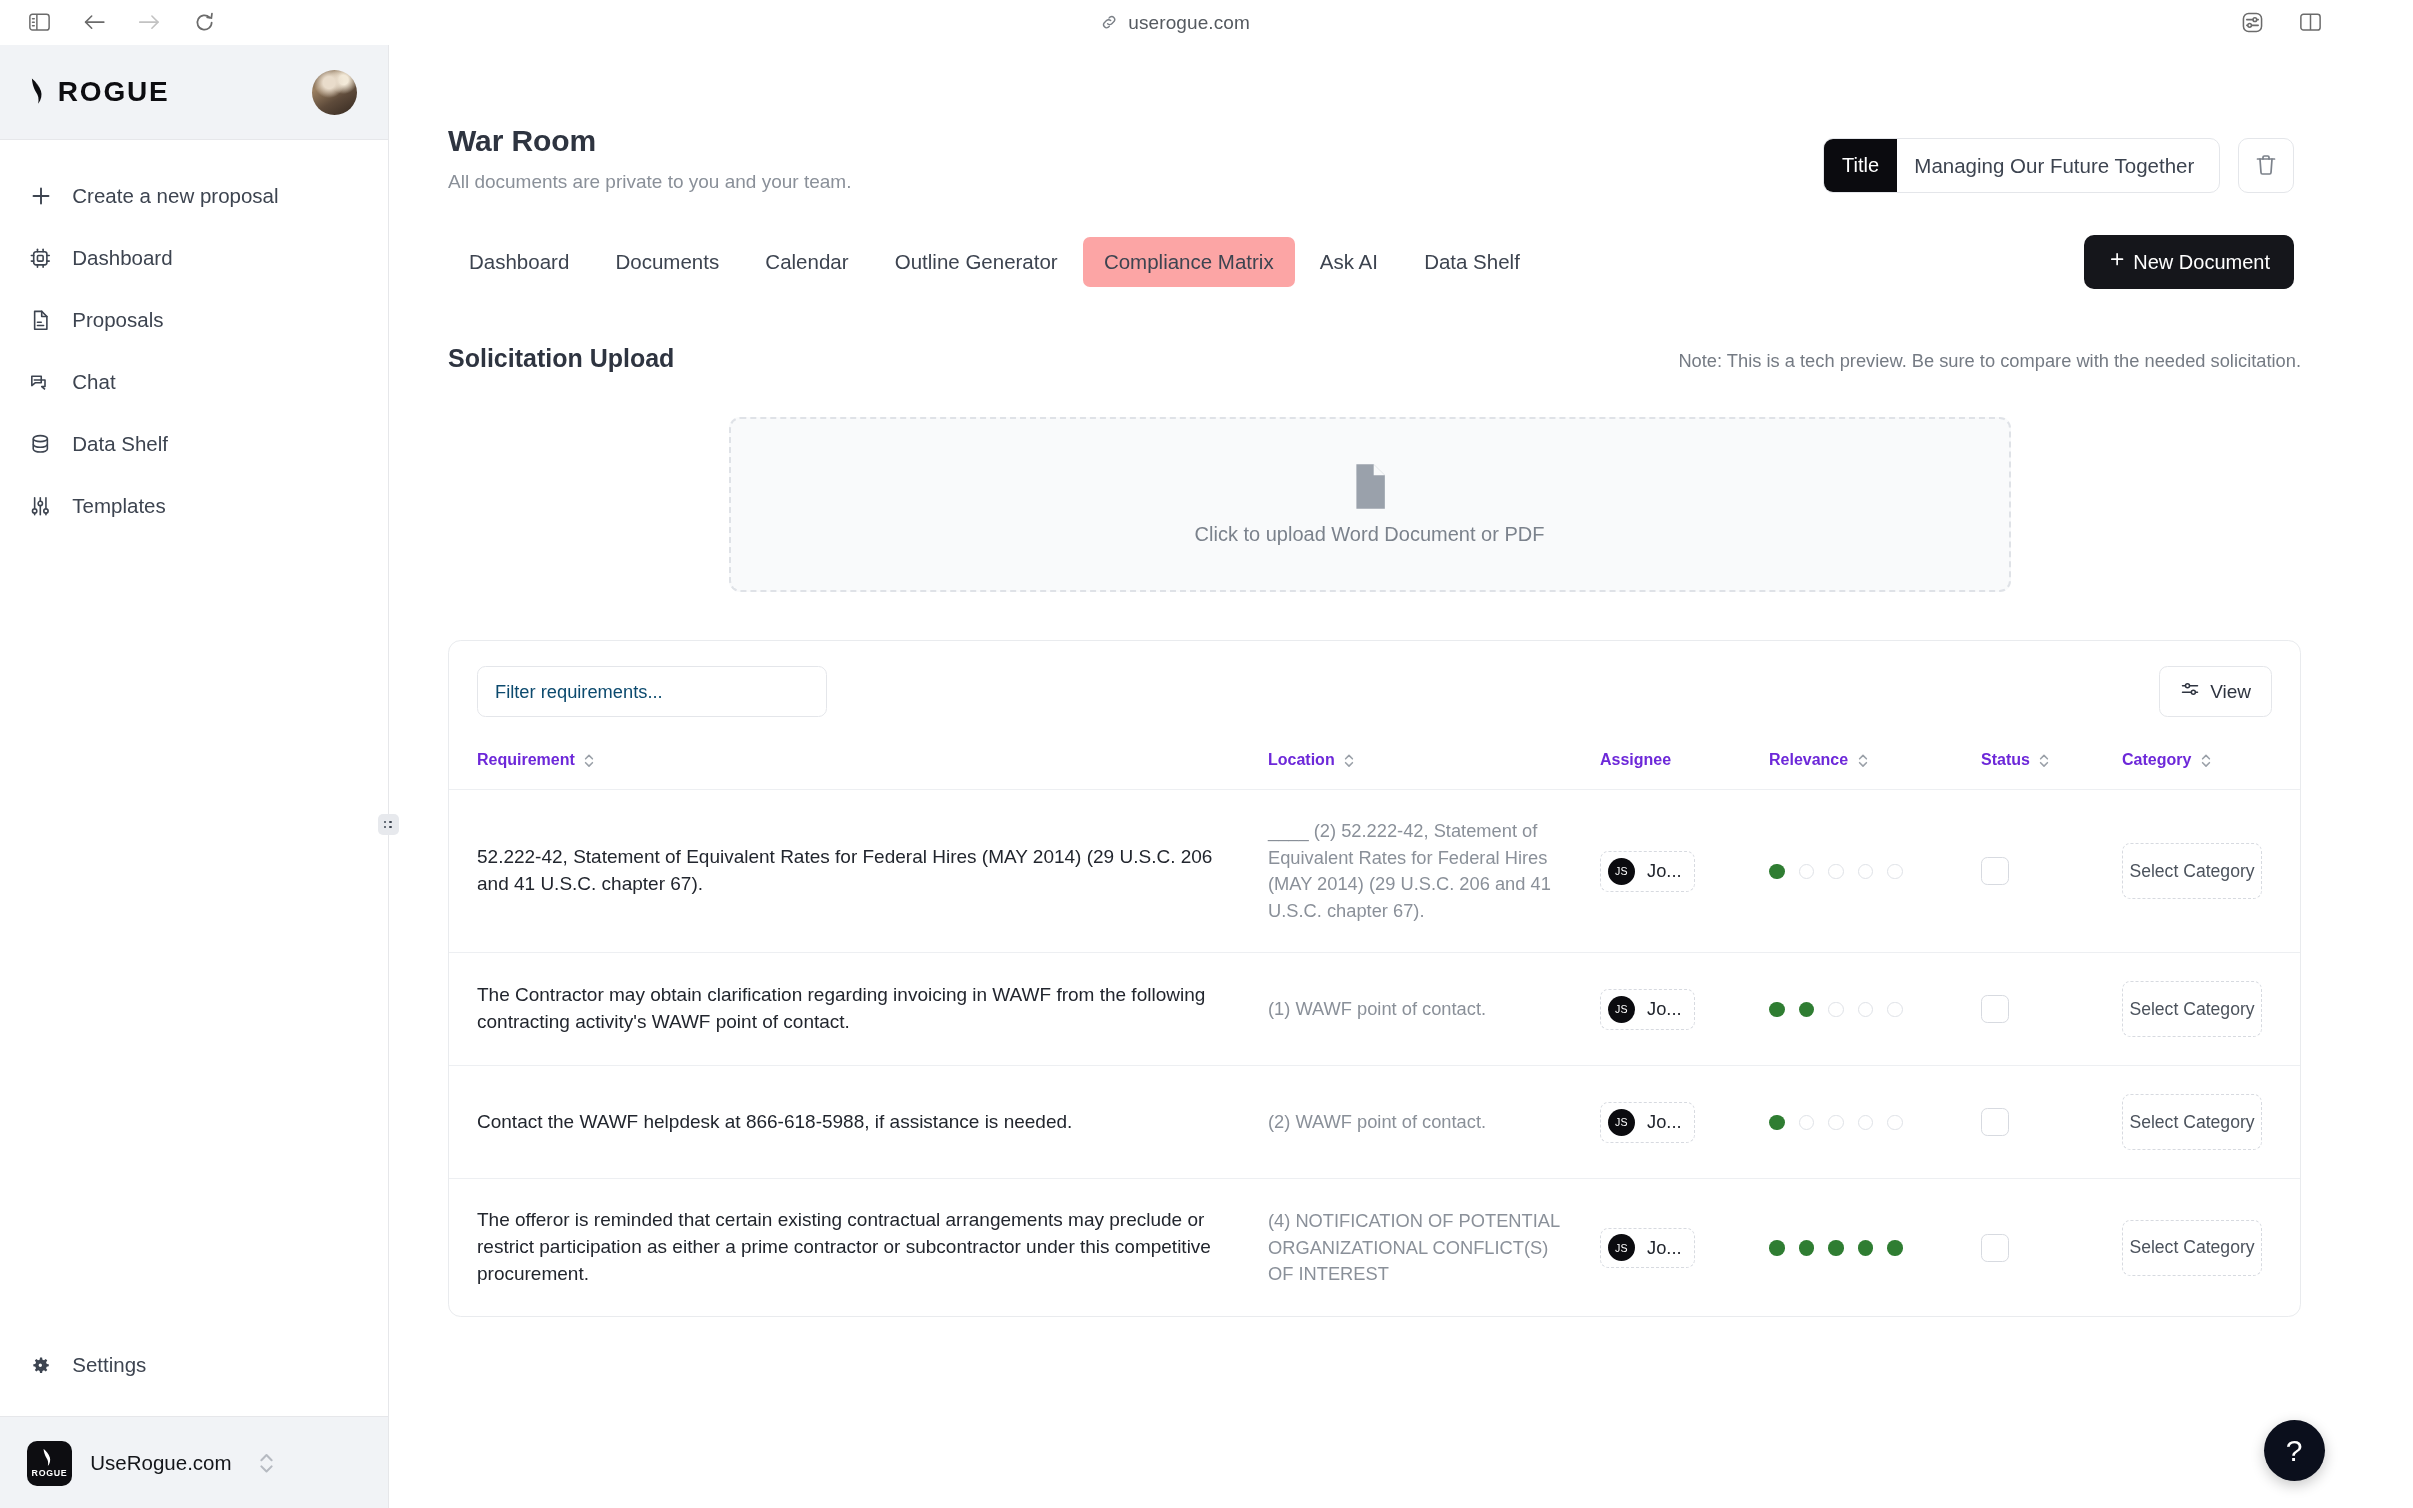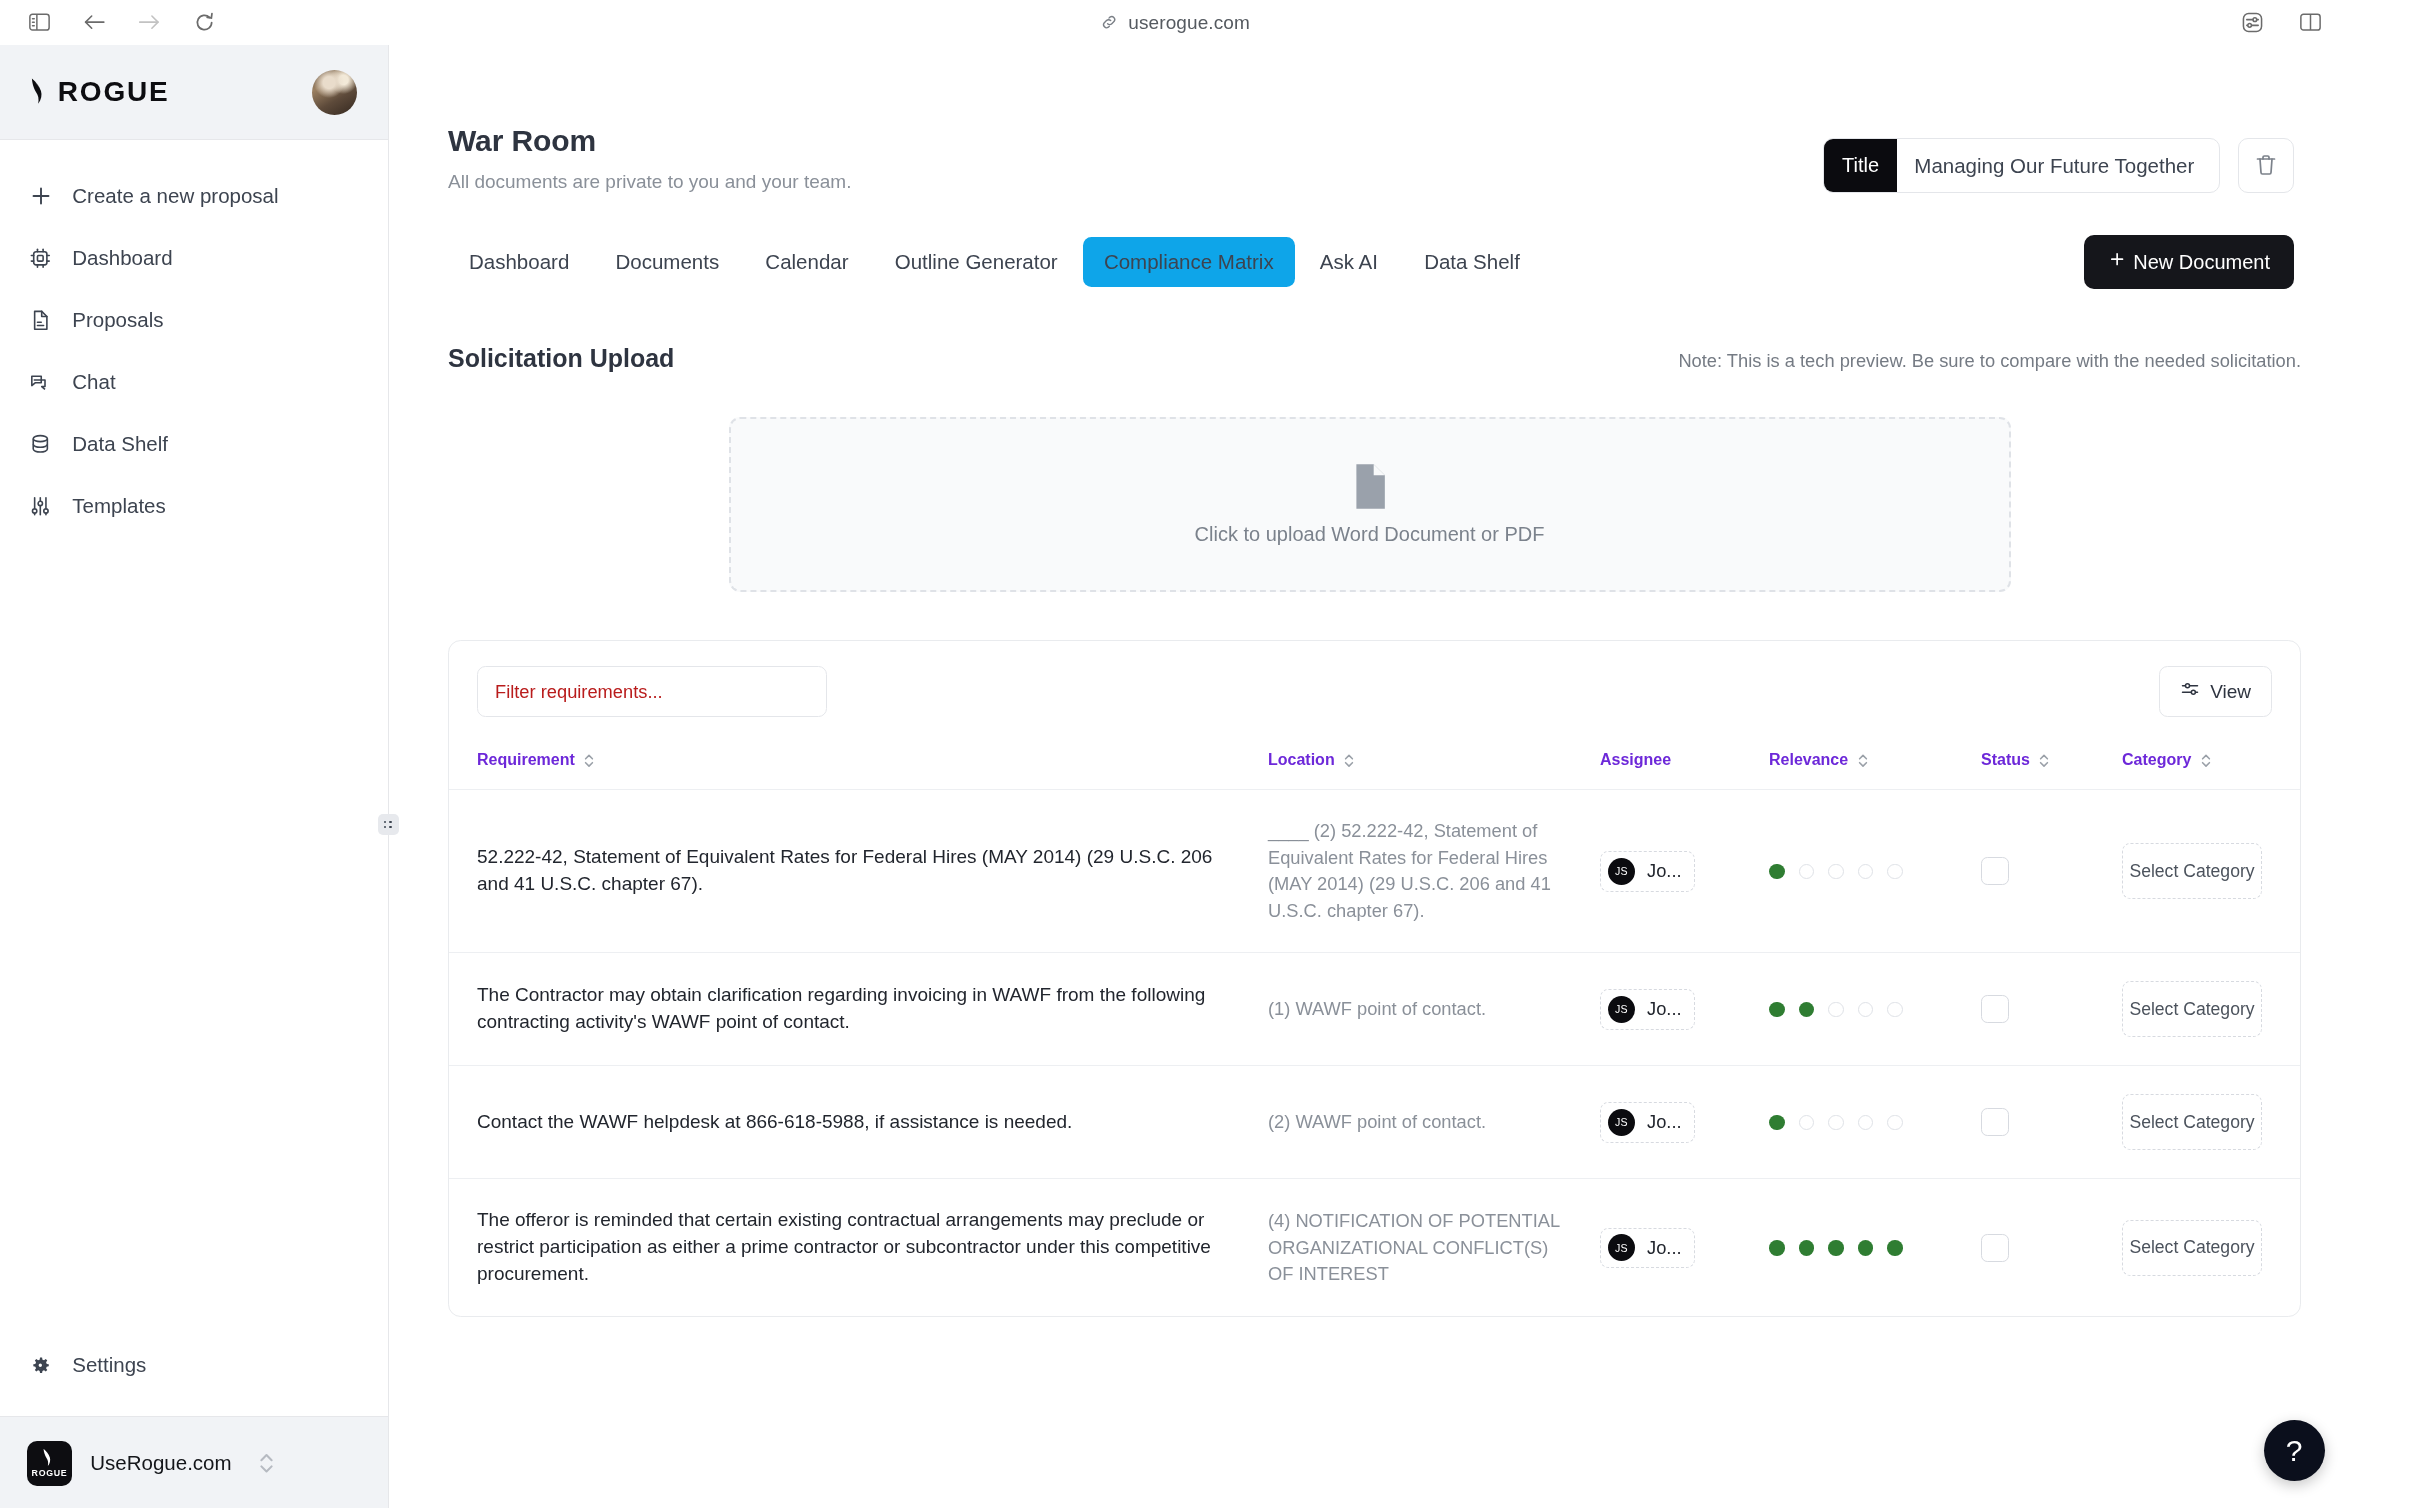--- a/index.html
+++ b/index.html
@@ -131,21 +131,21 @@
     background: #fff; display: flex; align-items: center; justify-content: center;
     color: #7c828b; cursor: pointer;
   }
 
   .tabs-row { display: flex; align-items: center; padding: 42px 56px 0 59px; }
   .tabs { display: flex; align-items: center; gap: 4.2px; }
   .tab {
     font-size: 20.5px; color: #3d4450; padding: 12.7px 21px; border-radius: 8.5px;
     cursor: pointer; white-space: nowrap;
   }
-  .tab.active { background: #0ea5e9; }
+  .tab.active { background: #fca5a5; border-radius: 7px; }
   .new-doc-btn {
     margin-left: auto;
     background: #15161b; color: #fff; font-size: 20px;
     border-radius: 10px; height: 54px; padding: 0 24px;
     display: flex; align-items: center; gap: 7px; cursor: pointer;
   }
 
   .section-head { display: flex; align-items: baseline; padding: 55px 49px 0 59px; }
   .section-title { font-size: 25px; font-weight: 700; color: #2e3440; }
   .section-note { margin-left: auto; font-size: 18.3px; color: #757b84; }
@@ -167,21 +167,21 @@
     margin: 48px 49px 0 59px;
     border: 1.4px solid #e9ebee; border-radius: 12.7px; background: #fff;
     overflow: hidden;
   }
   .table-toolbar {
     display: flex; align-items: center; padding: 25.4px 28px 20px 28px;
   }
   .filter-input {
     width: 350px; height: 51px; border: 1.4px solid #e4e6ea; border-radius: 8.5px;
     display: flex; align-items: center; padding: 0 17px;
-    font-size: 18.3px; color: #b91c1c; background: #fff;
+    font-size: 18.3px; color: #0c4a6e; background: #fff;
   }
   .view-btn {
     margin-left: auto; height: 51px; border: 1.4px solid #e4e6ea; border-radius: 8.5px;
     display: flex; align-items: center; gap: 10px; padding: 0 20px;
     font-size: 19px; color: #2e3440; background: #fff; cursor: pointer;
   }
 
   table.reqs { width: 100%; border-collapse: collapse; table-layout: fixed; }
   table.reqs th {
     text-align: left; font-size: 16px; font-weight: 700; color: #6d28d9;

